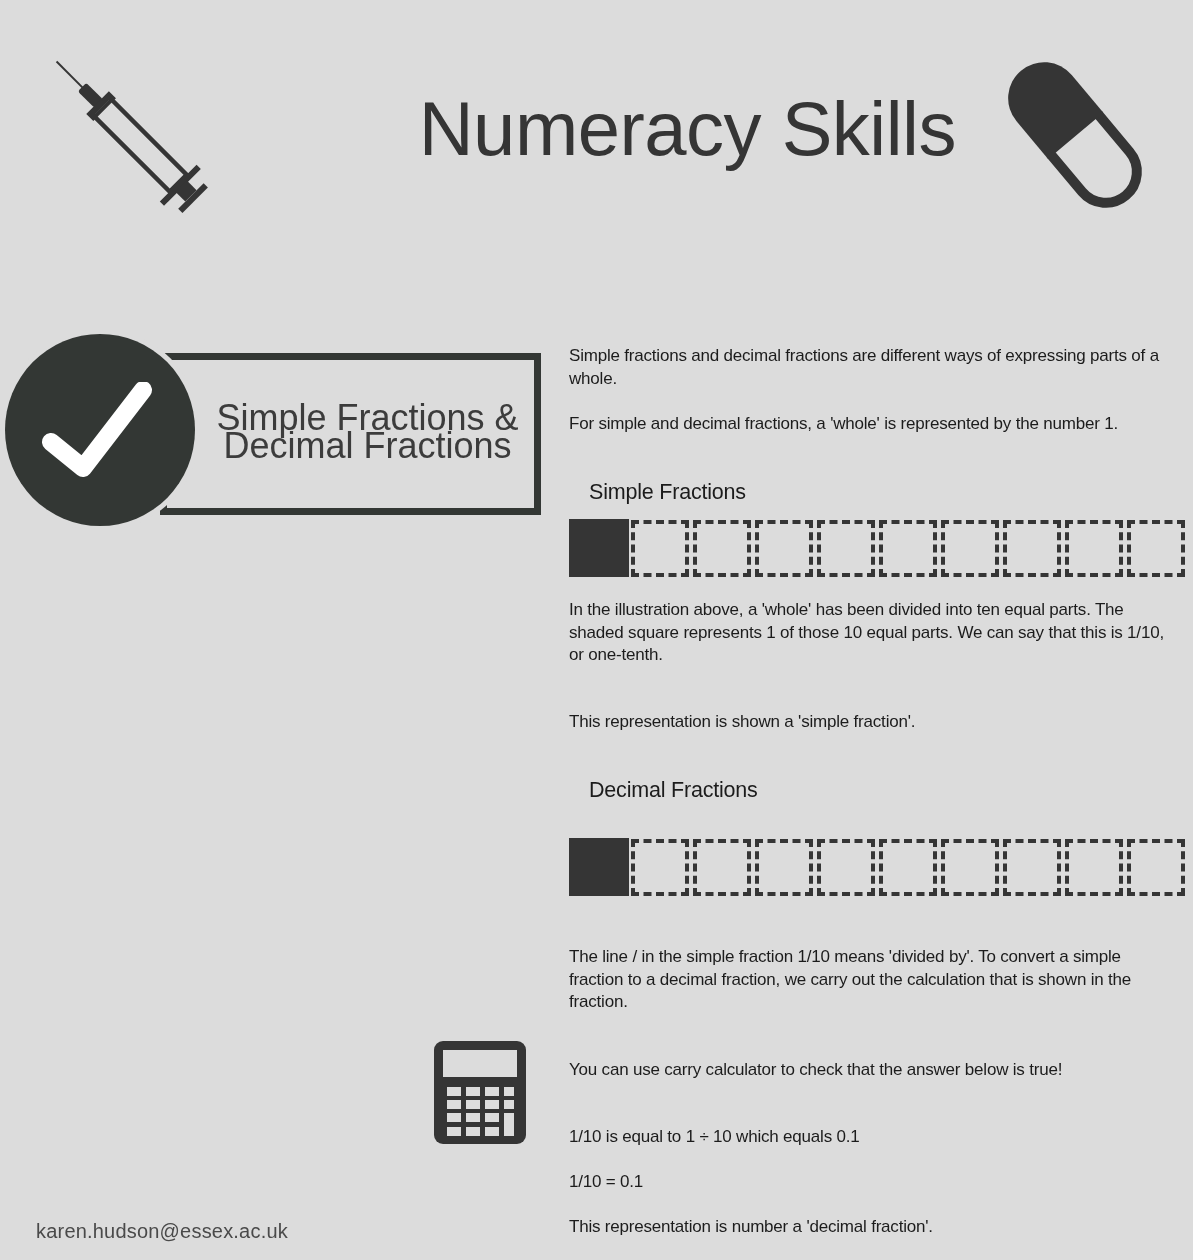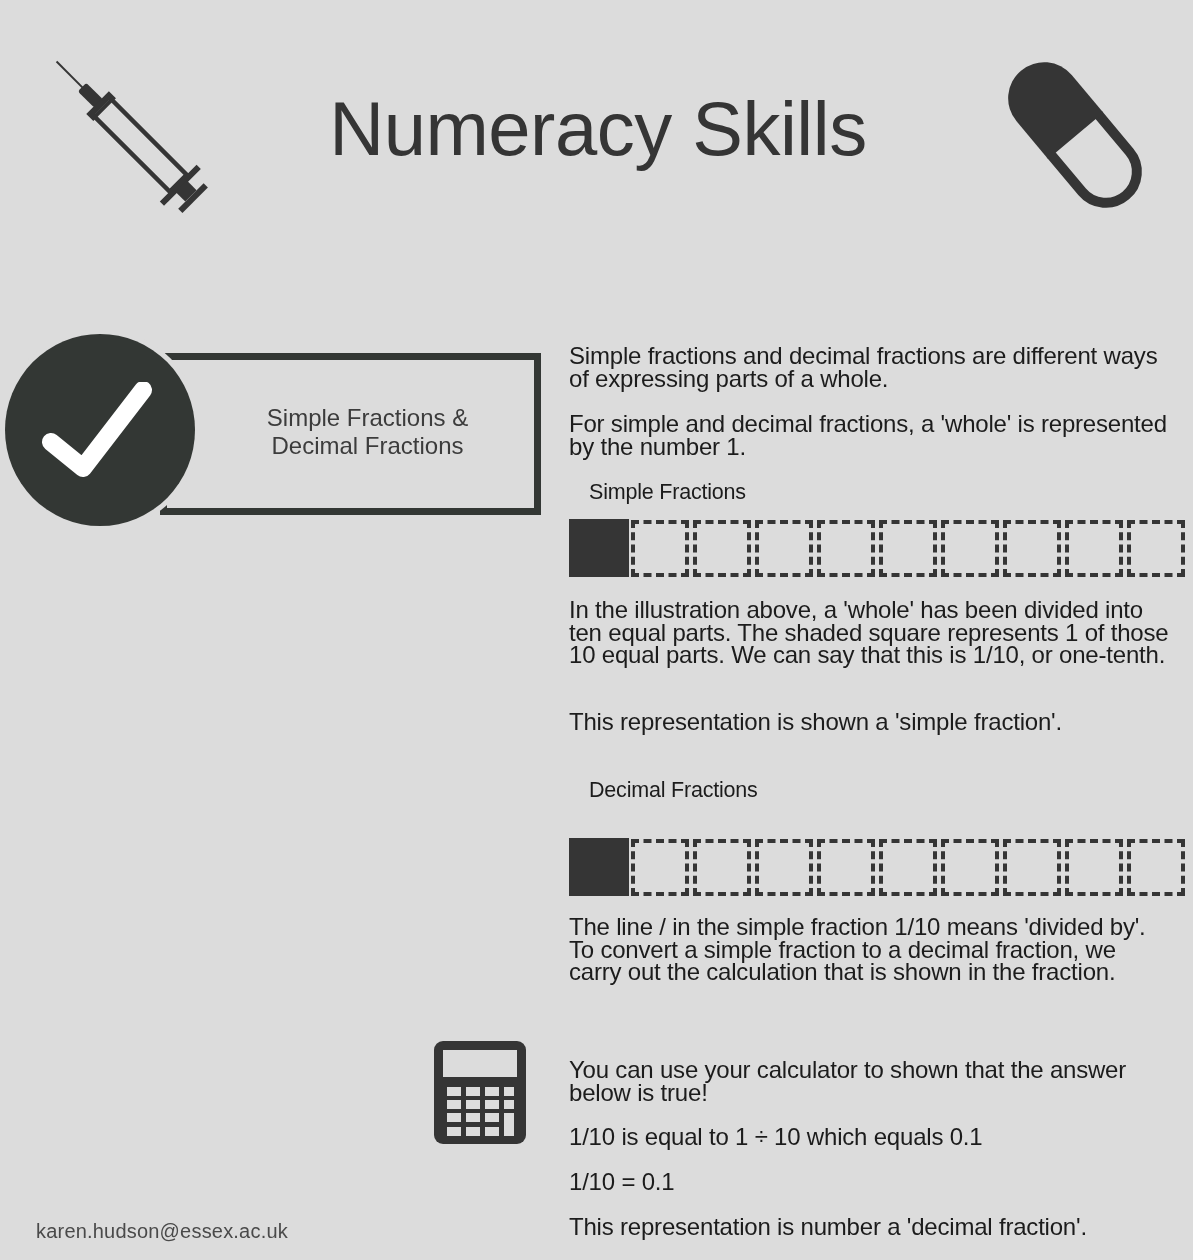--- a/index.html
+++ b/index.html
@@ -9,46 +9,46 @@
       font-family: "Liberation Sans", "DejaVu Sans", sans-serif;
       color: #1c1c1c;
     }
     .page { position: relative; width: 1193px; height: 1260px; }
 
     .syringe { position: absolute; left: 40px; top: 40px; width: 200px; height: 210px; }
     .pill { position: absolute; left: 985px; top: 40px; width: 180px; height: 190px; }
 
     .title {
       position: absolute; left: 240px; top: 86px; width: 716px;
-      text-align: center; color: #353535;
+      text-align: right; color: #353535;
       font-size: 76px; line-height: 86px; font-weight: normal;
       letter-spacing: -0.5px;
     }
 
     .section-badge { position: absolute; left: 0; top: 330px; width: 545px; height: 200px; }
     .badge-rect {
       position: absolute; left: 160px; top: 23px; width: 381px; height: 162px;
       border: 7px solid #333734;
     }
     .badge-circle {
       position: absolute; left: 5px; top: 4px; width: 190px; height: 192px;
       border-radius: 50%; background: #333734;
       box-shadow: 0 0 0 5px #dcdcdc;
     }
     .badge-check { position: absolute; left: 36px; top: 48px; width: 120px; height: 110px; }
     .badge-text {
       position: absolute; left: 215px; top: 74px; width: 305px;
       text-align: center; color: #3c3c3c;
-      font-size: 24px; line-height: 28px;
+      font-size: 36px; line-height: 28px;
     }
 
     .content { position: absolute; left: 569px; top: 0; width: 620px; }
     .p {
       position: absolute; left: 0; width: 600px;
-      font-size: 24px; line-height: 22.5px; color: #1c1c1c;
+      font-size: 17px; line-height: 22.5px; color: #1c1c1c;
       letter-spacing: -0.2px;
     }
     .heading { font-size: 21.5px; margin-left: 20px; }
 
     .fraction-bar { position: absolute; left: 0; width: 624px; height: 59px; }
     .fill-square { position: absolute; left: 0; top: 0; width: 60px; height: 58px; background: #353535; }
     .dash-box {
       position: absolute; top: 1px; width: 58px; height: 57px;
       border: 4px dashed #353535;
     }
@@ -138,22 +138,22 @@
       <div class="dash-box" style="left:124px"></div>
       <div class="dash-box" style="left:186px"></div>
       <div class="dash-box" style="left:248px"></div>
       <div class="dash-box" style="left:310px"></div>
       <div class="dash-box" style="left:372px"></div>
       <div class="dash-box" style="left:434px"></div>
       <div class="dash-box" style="left:496px"></div>
       <div class="dash-box" style="left:558px"></div>
     </div>
 
-    <p class="p" style="top:916px">The line / in the simple fraction 1/10 means 'divided by'. To convert a simple fraction to a decimal fraction, we carry out the calculation that is shown in the fraction.</p>
-    <p class="p" style="top:1059px">You can use your calculator to shown that the answer below is true!</p>
+    <p class="p" style="top:946px">The line / in the simple fraction 1/10 means 'divided by'. To convert a simple fraction to a decimal fraction, we carry out the calculation that is shown in the fraction.</p>
+    <p class="p" style="top:1059px">You can use carry calculator to check that the answer below is true!</p>
     <p class="p" style="top:1126px">1/10 is equal to 1 ÷ 10 which equals 0.1</p>
     <p class="p" style="top:1171px">1/10 = 0.1</p>
     <p class="p" style="top:1216px">This representation is number a 'decimal fraction'.</p>
   </div>
 
   <svg class="calculator" viewBox="0 0 92 103">
     <rect x="0" y="0" width="92" height="103" rx="9" fill="#353535"></rect>
     <rect x="9" y="9" width="74" height="27" fill="#dcdcdc"></rect>
     <g fill="#dcdcdc">
       <rect x="13" y="46" width="14" height="9"></rect>

